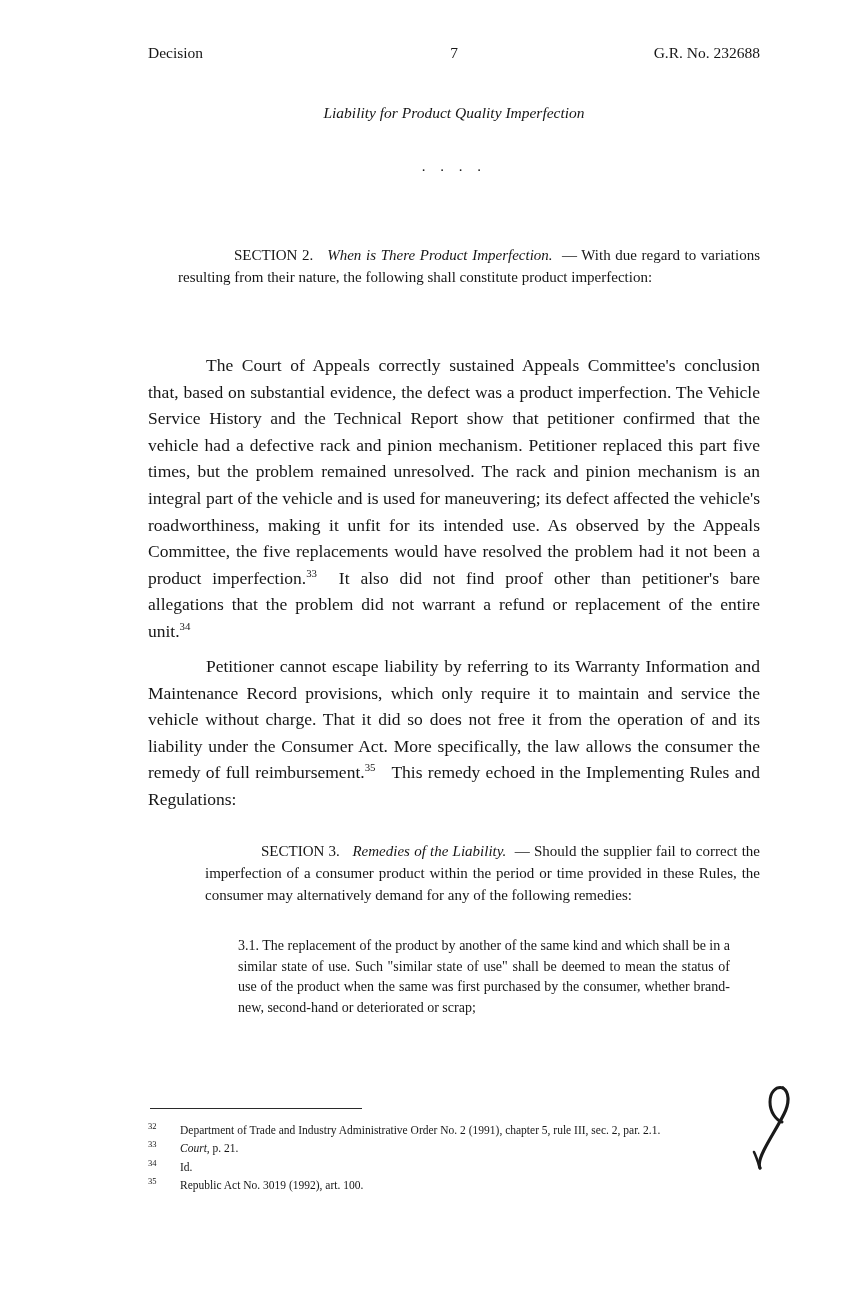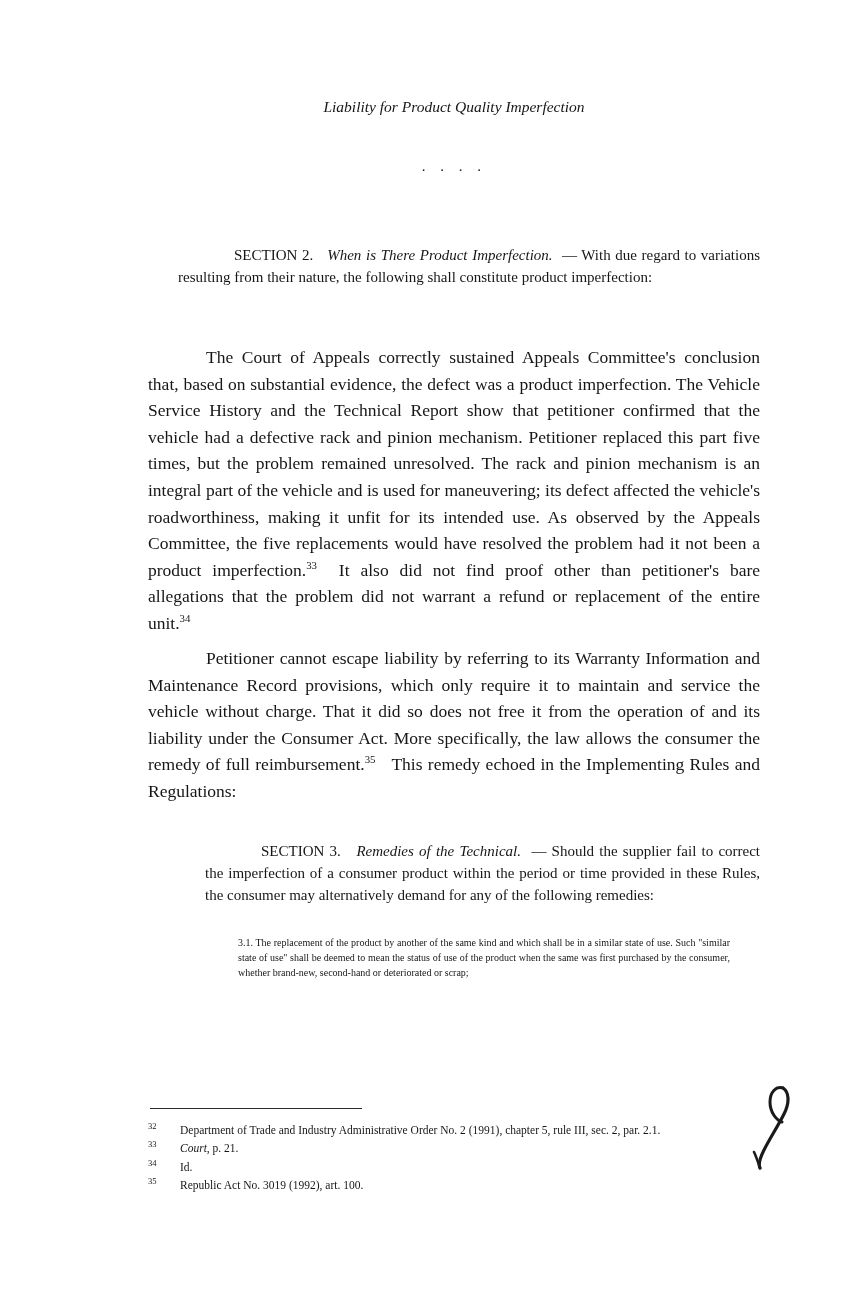--- a/index.html
+++ b/index.html
@@ -56,21 +56,21 @@
   .rule-title {
     font-size: 15.5px;
     font-weight: bold;
     letter-spacing: 0.2px;
     line-height: 1.25;
   }
   .rule-subtitle {
     font-size: 15.5px;
     font-style: italic;
     line-height: 1.35;
-    margin-top: 1px;
+    margin-top: 7px;
   }
   .ellipsis-dots {
     position: absolute;
     top: 158px;
     left: 148px;
     width: 612px;
     text-align: center;
     font-size: 15px;
     letter-spacing: 5.5px;
     color: #1a1a1a;
@@ -90,28 +90,29 @@
   }
   .quote-l2 {
     left: 205px;
     width: 555px;
     font-size: 15px;
     line-height: 1.47;
   }
   .quote-l3 {
     left: 238px;
     width: 492px;
-    font-size: 10px;
+    font-size: 14px;
     line-height: 1.48;
   }
   .body-par {
     left: 148px;
     width: 612px;
     font-size: 17.5px;
     line-height: 1.52;
+    margin-top: 8px;
   }
   .indent-1 { text-indent: 56px; }
   .indent-2 { text-indent: 46px; }
   .indent-body { text-indent: 58px; }
   .no-indent { text-indent: 0; }
 
   i, .ital { font-style: italic; }
   sup {
     font-size: 0.62em;
     vertical-align: super;
@@ -159,20 +160,25 @@
     width: 60px;
     height: 96px;
     pointer-events: none;
   }
 </style>
 </head>
 <body>
 
 <div class="page">
 
+  <div class="runhead">
+    <span class="rh-left">Decision</span>
+    <span class="rh-center">7</span>
+    <span class="rh-right">G.R. No. 232688</span>
+  </div>
 
   <div class="rule-block">
     <div class="rule-subtitle">Liability for Product Quality Imperfection</div>
   </div>
   <div class="ellipsis-dots">. . . .</div>
 
   <div class="block quote-l1 indent-1" style="top: 196px; margin-top: 48px;">
     <span>SECTION 2.</span>
     <span>&nbsp;&nbsp;</span><i>When is There Product Imperfection.</i>
     <span>&nbsp;</span><span>— With due regard to variations resulting from their nature, the following shall constitute product imperfection:</span>
@@ -184,21 +190,21 @@
     <span>&nbsp;</span><span>It also did not find proof other than petitioner's bare allegations that the problem did not warrant a refund or replacement of the entire unit.</span><sup>34</sup>
   </div>
 
   <div class="block body-par indent-body" style="top: 645px;">
     <span>Petitioner cannot escape liability by referring to its Warranty Information and Maintenance Record provisions, which only require it to maintain and service the vehicle without charge. That it did so does not free it from the operation of and its liability under the Consumer Act. More specifically, the law allows the consumer the remedy of full reimbursement.</span><sup>35</sup>
     <span>&nbsp;&nbsp;</span><span>This remedy echoed in the Implementing Rules and Regulations:</span>
   </div>
 
   <div class="block quote-l2 indent-1" style="top: 840px;">
     <span>SECTION 3.</span>
-    <span>&nbsp;&nbsp;</span><i>Remedies of the Technical.</i>
+    <span>&nbsp;&nbsp;</span><i>Remedies of the Liability.</i>
     <span>&nbsp;</span><span>— Should the supplier fail to correct the imperfection of a consumer product within the period or time provided in these Rules, the consumer may alternatively demand for any of the following remedies:</span>
   </div>
 
   <div class="block quote-l3 no-indent" style="top: 936px;">
     <span>3.1. The replacement of the product by another of the same kind and which shall be in a similar state of use. Such "similar state of use" shall be deemed to mean the status of use of the product when the same was first purchased by the consumer, whether brand-new, second-hand or deteriorated or scrap;</span>
   </div>
 
   <div class="initial-mark">
     <svg viewBox="0 0 60 96" width="60" height="96" aria-hidden="true">
       <path d="M41 6 C47 10, 48 20, 42 32 C36 44, 28 56, 22 68 C18 76, 16 82, 18 86" fill="none" stroke="#1a1a1a" stroke-width="3.2" stroke-linecap="round"></path>

